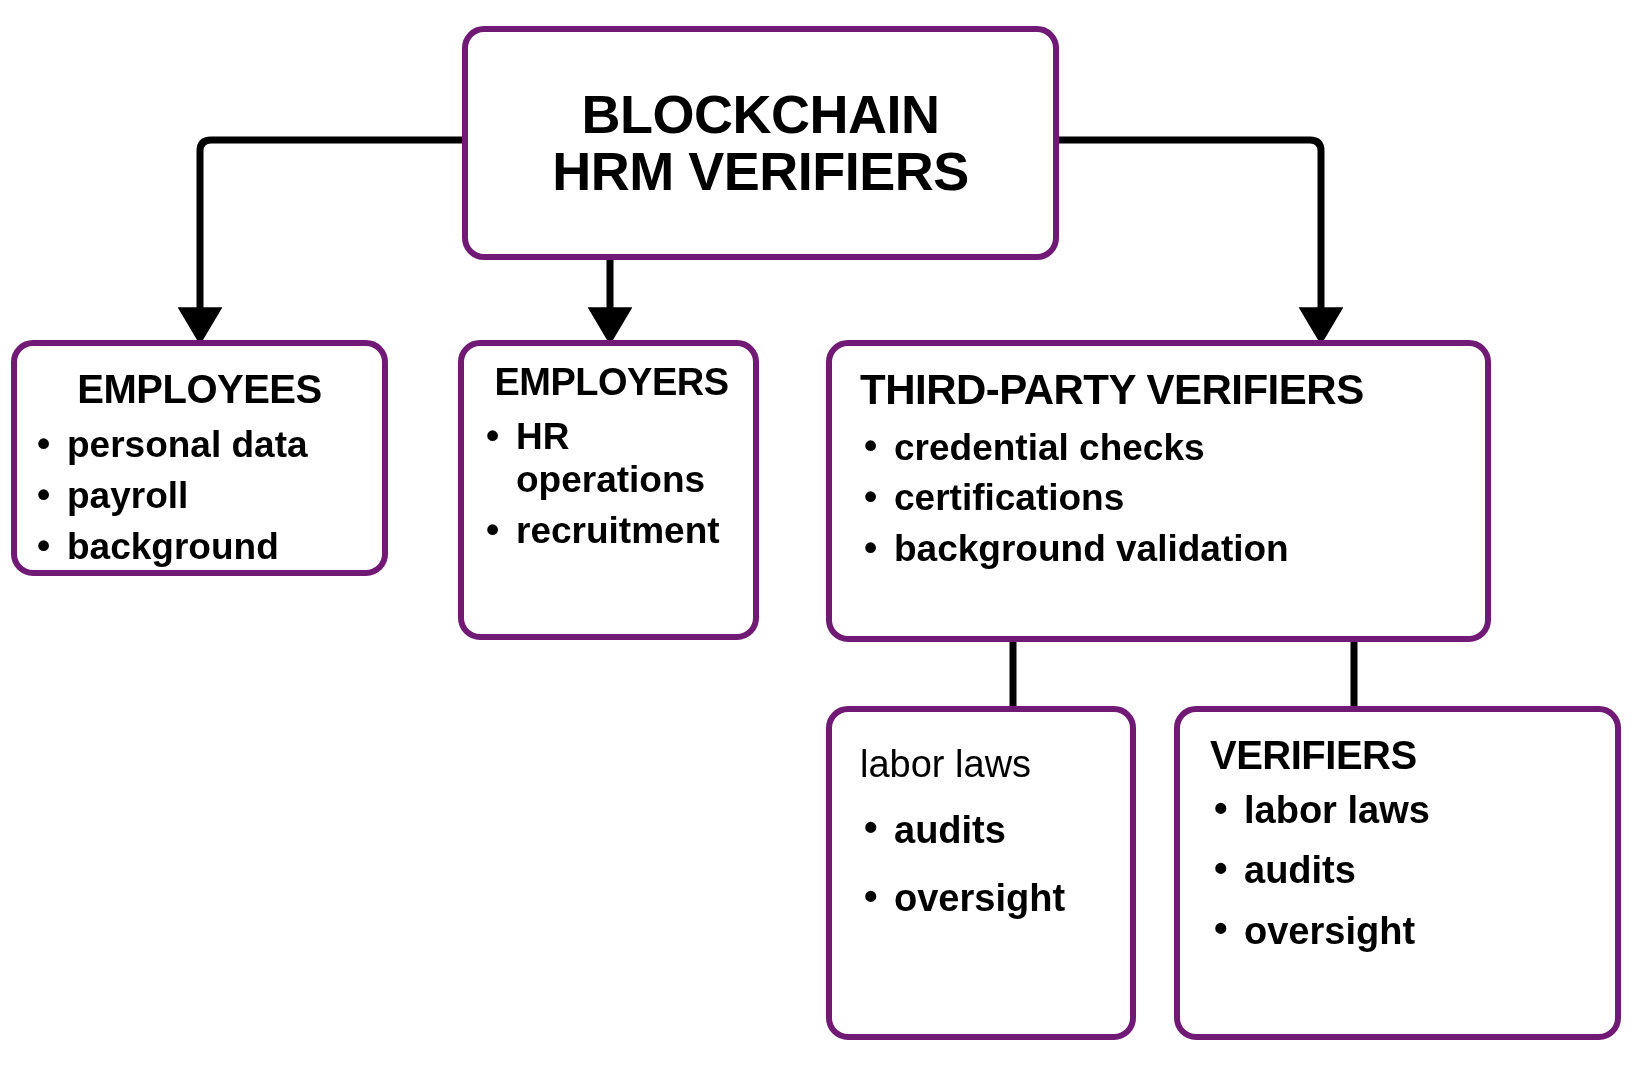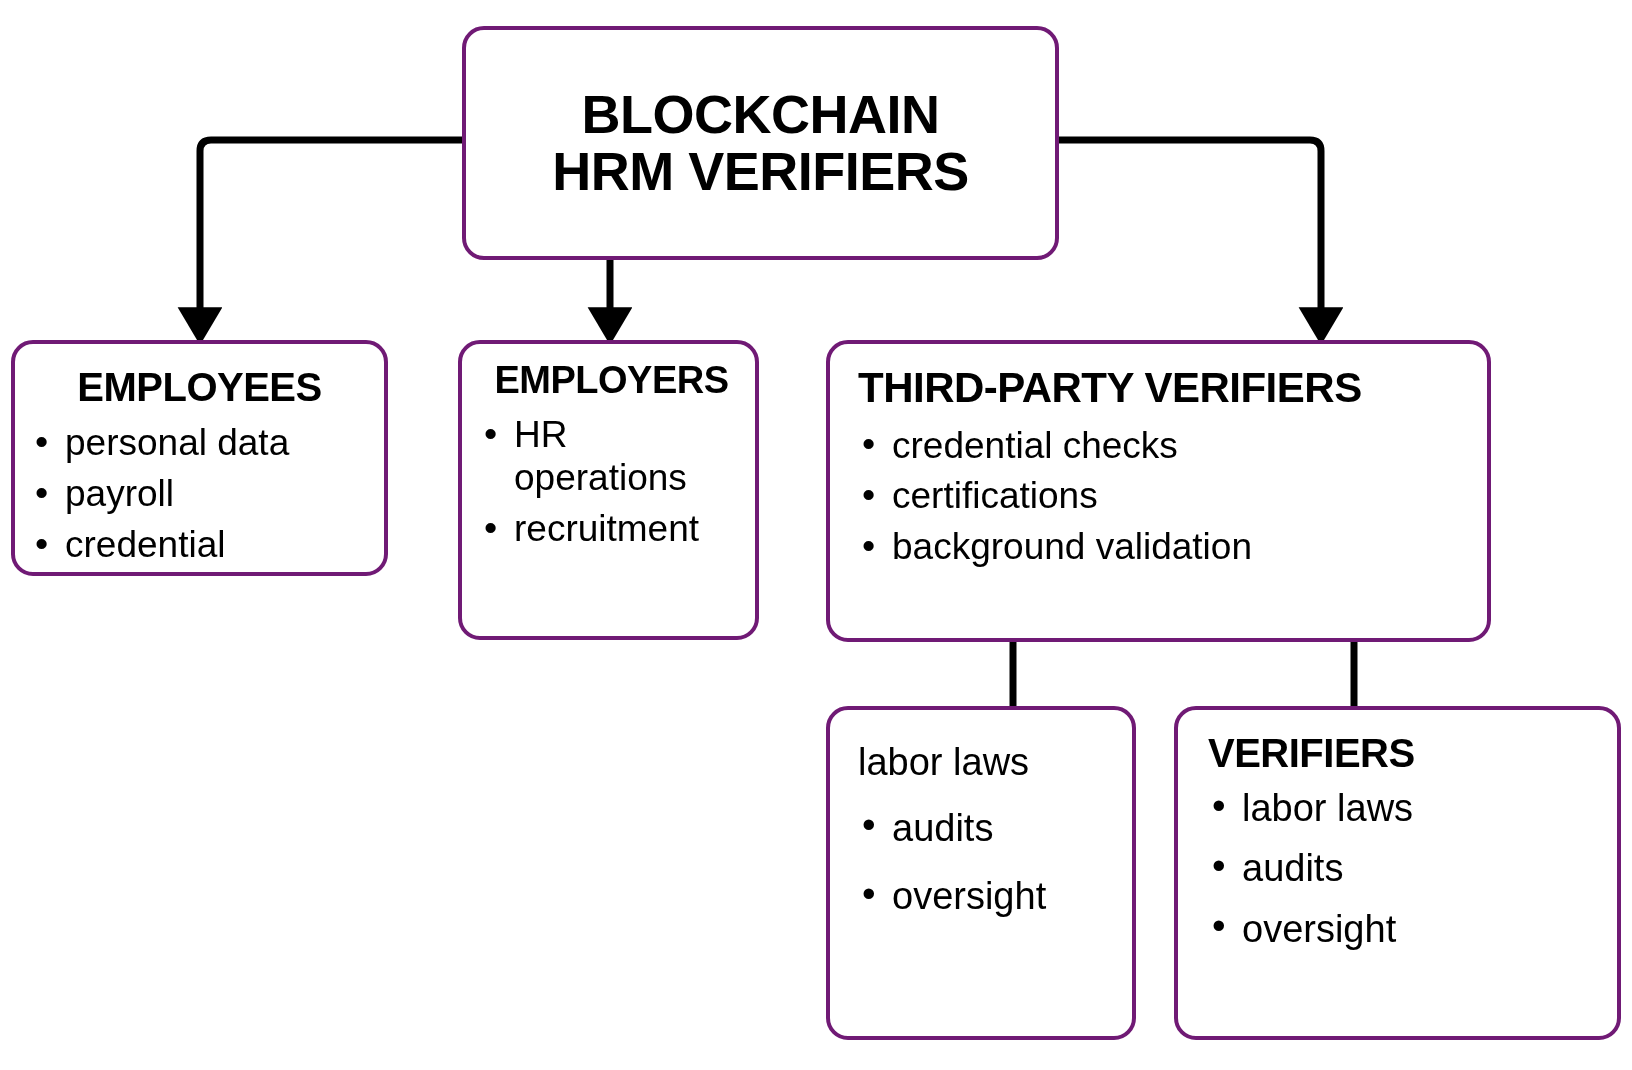--- a/index.html
+++ b/index.html
@@ -23,21 +23,21 @@
     left: 0;
     top: 0;
     width: 1632px;
     height: 1070px;
     pointer-events: none;
   }
   .node {
     position: absolute;
     box-sizing: border-box;
     background: #ffffff;
-    border: 4px solid #701a75;
+    border: 6px solid #701a75;
     border-radius: 22px;
     z-index: 2;
   }
   .node-title {
     font-weight: bold;
     letter-spacing: -0.5px;
     line-height: 1.06;
   }
   .node-title.centered { text-align: center; }
   .node-title.left { text-align: left; }
@@ -47,21 +47,21 @@
   }
   .bullets {
     list-style: none;
     margin: 0;
     padding: 0;
   }
   .bullets li {
     position: relative;
     padding-left: 34px;
     line-height: 1.16;
-    font-weight: normal;
+    font-weight: bold;
   }
   .bullets li::before {
     content: "\2022";
     position: absolute;
     left: 4px;
     top: -0.06em;
     font-size: 1.02em;
     line-height: inherit;
   }
 
@@ -130,21 +130,21 @@
       <div>BLOCKCHAIN</div>
       <div>HRM VERIFIERS</div>
     </div>
   </div>
 
   <div class="node" id="node-employees">
     <div class="node-title centered">EMPLOYEES</div>
     <ul class="bullets">
       <li>personal data</li>
       <li>payroll</li>
-      <li>credential</li>
+      <li>background</li>
     </ul>
   </div>
 
   <div class="node" id="node-employers">
     <div class="node-title centered">EMPLOYERS</div>
     <ul class="bullets">
       <li>HR operations</li>
       <li>recruitment</li>
     </ul>
   </div>

